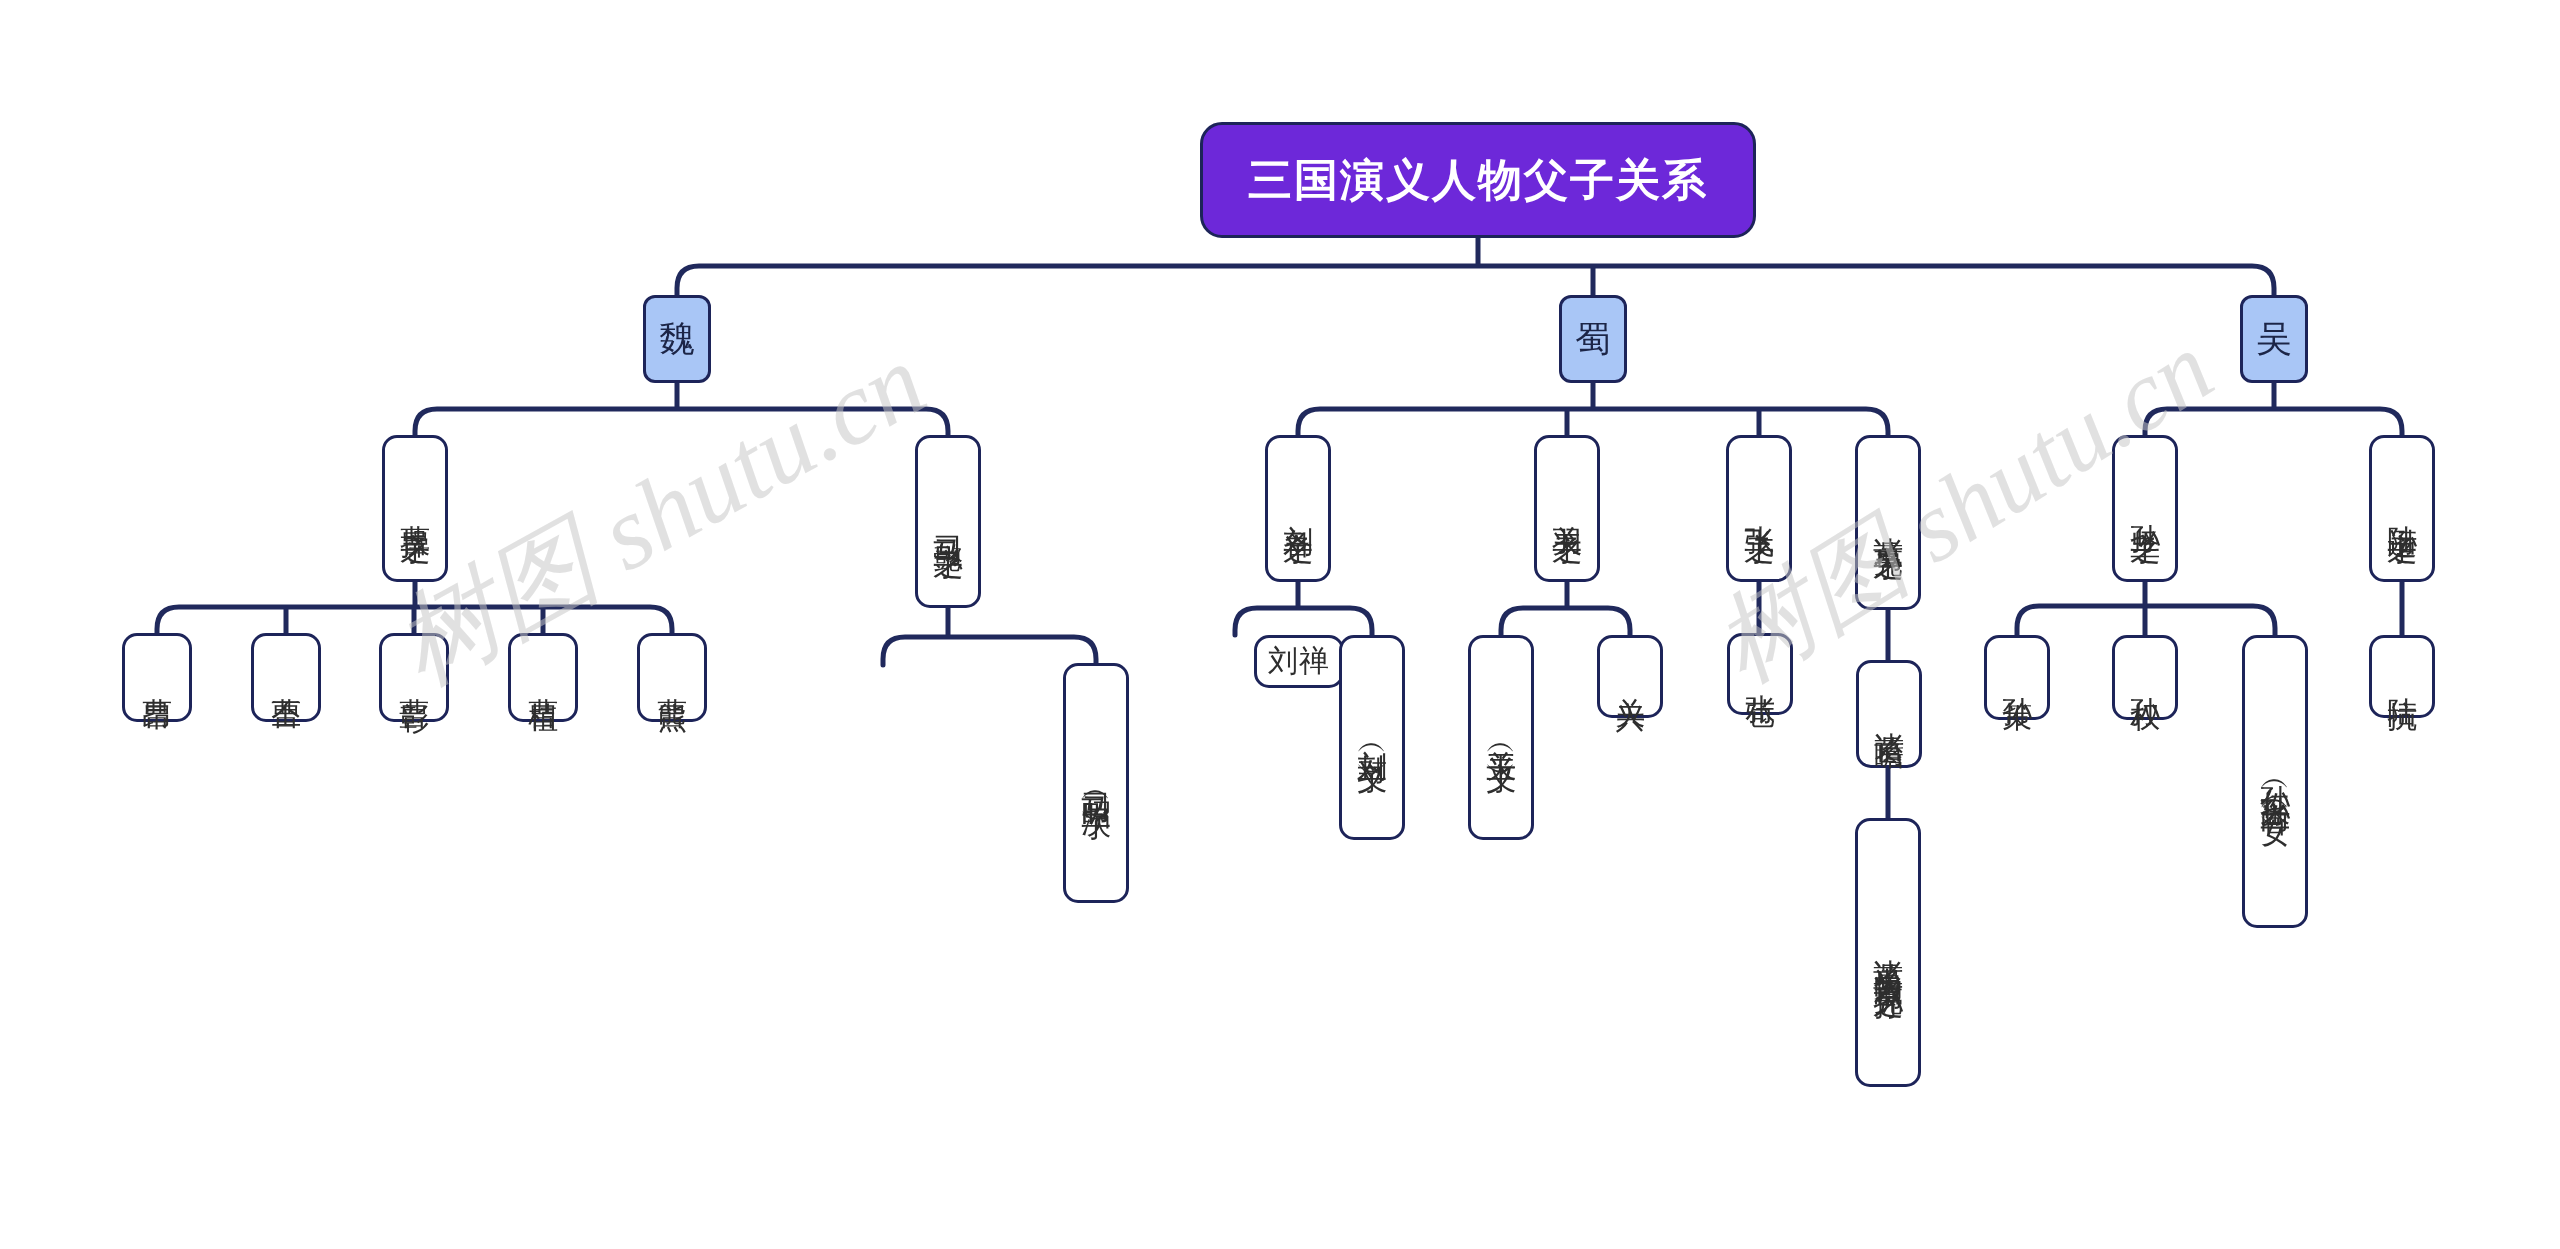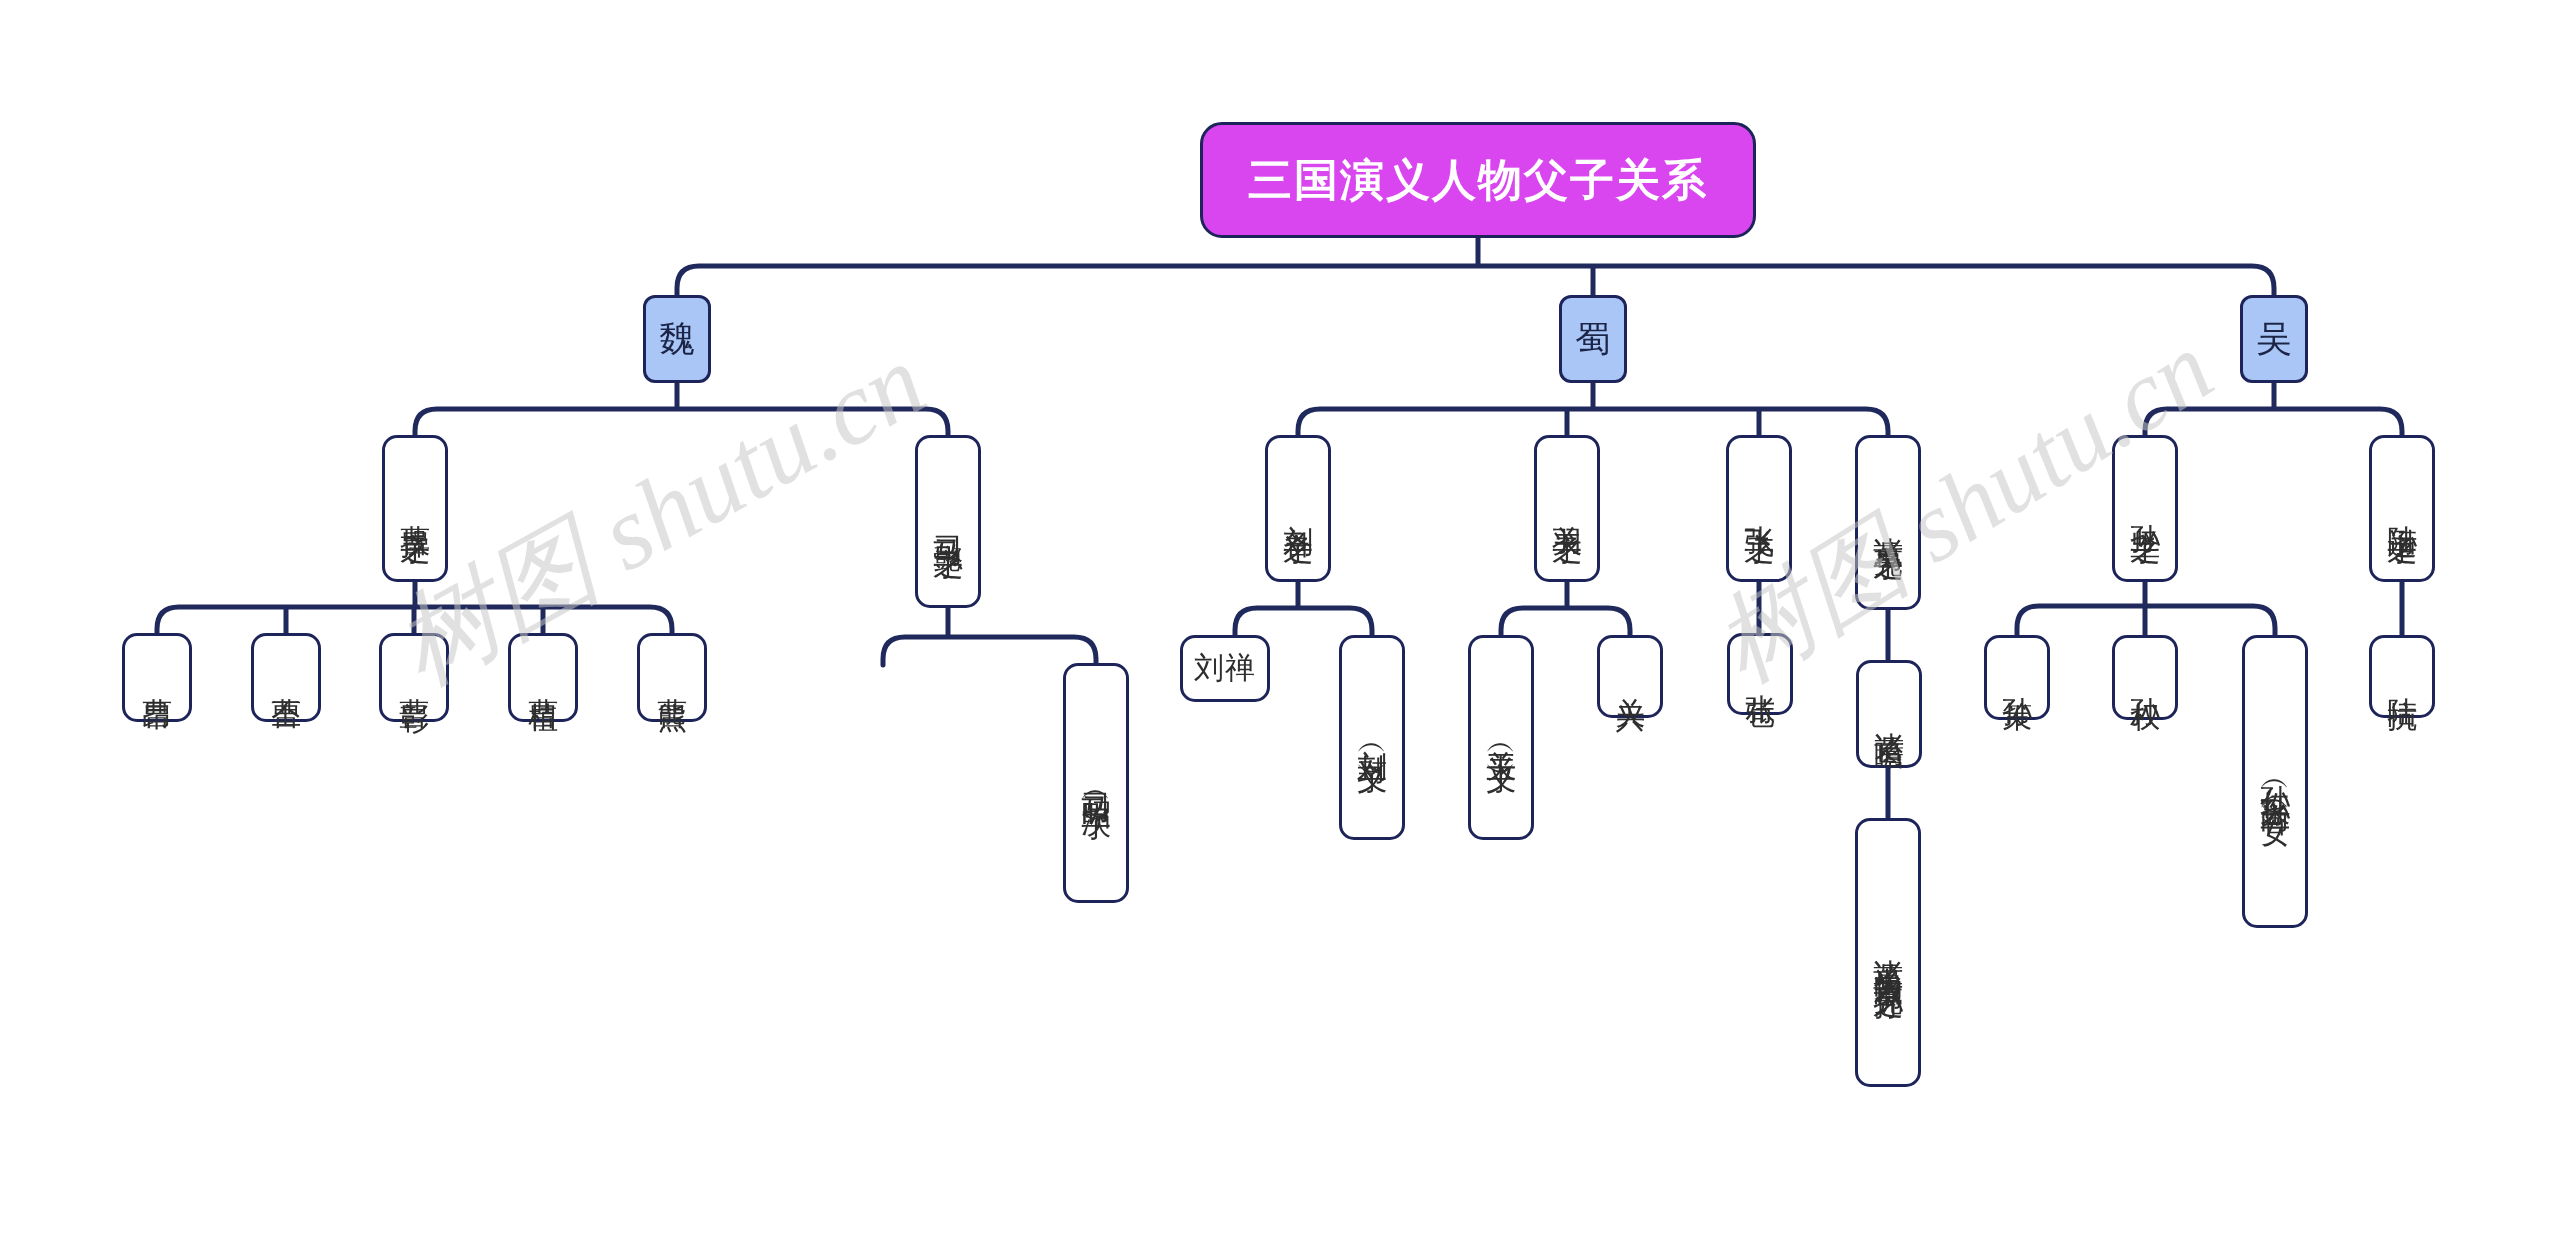--- a/index.html
+++ b/index.html
@@ -11,21 +11,21 @@
   #canvas{position:absolute;inset:0;width:2560px;height:1249px;}
   svg.links{position:absolute;left:0;top:0;z-index:1;}
   .node{
     position:absolute;box-sizing:border-box;z-index:2;
     background:#ffffff;border:3px solid #1d2459;border-radius:15px;
     display:flex;align-items:center;justify-content:center;
     font-size:30px;line-height:1.08;color:#2e2e2e;text-align:center;
   }
   .v{writing-mode:vertical-rl;text-orientation:mixed;letter-spacing:4px;}
   .root{
-    background:#d946ef;border:3px solid #1d2459;border-radius:22px;
+    background:#6d28d9;border:3px solid #1d2459;border-radius:22px;
     color:#ffffff;font-size:44px;font-weight:600;letter-spacing:2px;
   }
   .kingdom{
     background:#a9c6f6;border-radius:12px;color:#1c2547;
     font-size:36px;font-weight:500;
   }
   .h{letter-spacing:1px;}
   .watermark{
     position:absolute;z-index:5;white-space:nowrap;pointer-events:none;
     font-family:"Liberation Serif","DejaVu Serif",serif;font-style:italic;
@@ -70,21 +70,21 @@
   <div class="node v" style="left:2369px;top:435px;width:66px;height:147px;">陆逊之子</div>
 
   <div class="node v" style="left:122px;top:633px;width:70px;height:89px;">曹昂</div>
   <div class="node v" style="left:251px;top:633px;width:70px;height:89px;">曹丕</div>
   <div class="node v" style="left:379px;top:633px;width:70px;height:89px;">曹彰</div>
   <div class="node v" style="left:508px;top:633px;width:70px;height:89px;">曹植</div>
   <div class="node v" style="left:637px;top:633px;width:70px;height:89px;">曹熊</div>
 
   <div class="node v" style="left:1063px;top:663px;width:66px;height:240px;">司马昭（次子）</div>
 
-  <div class="node h" style="left:1180px;top:635px;width:90px;height:67px;">刘禅</div>
+  <div class="node h" style="left:1254px;top:635px;width:90px;height:53px;">刘禅</div>
   <div class="node v" style="left:1339px;top:635px;width:66px;height:205px;">刘封（义子）</div>
 
   <div class="node v" style="left:1468px;top:635px;width:66px;height:205px;">关平（义子）</div>
   <div class="node v" style="left:1597px;top:635px;width:66px;height:83px;">关兴</div>
 
   <div class="node v" style="left:1727px;top:633px;width:66px;height:82px;">张苞</div>
 
   <div class="node v" style="left:1856px;top:660px;width:66px;height:108px;">诸葛瞻</div>
   <div class="node v" style="left:1855px;top:818px;width:66px;height:269px;">诸葛尚为诸葛亮之孙</div>
 

